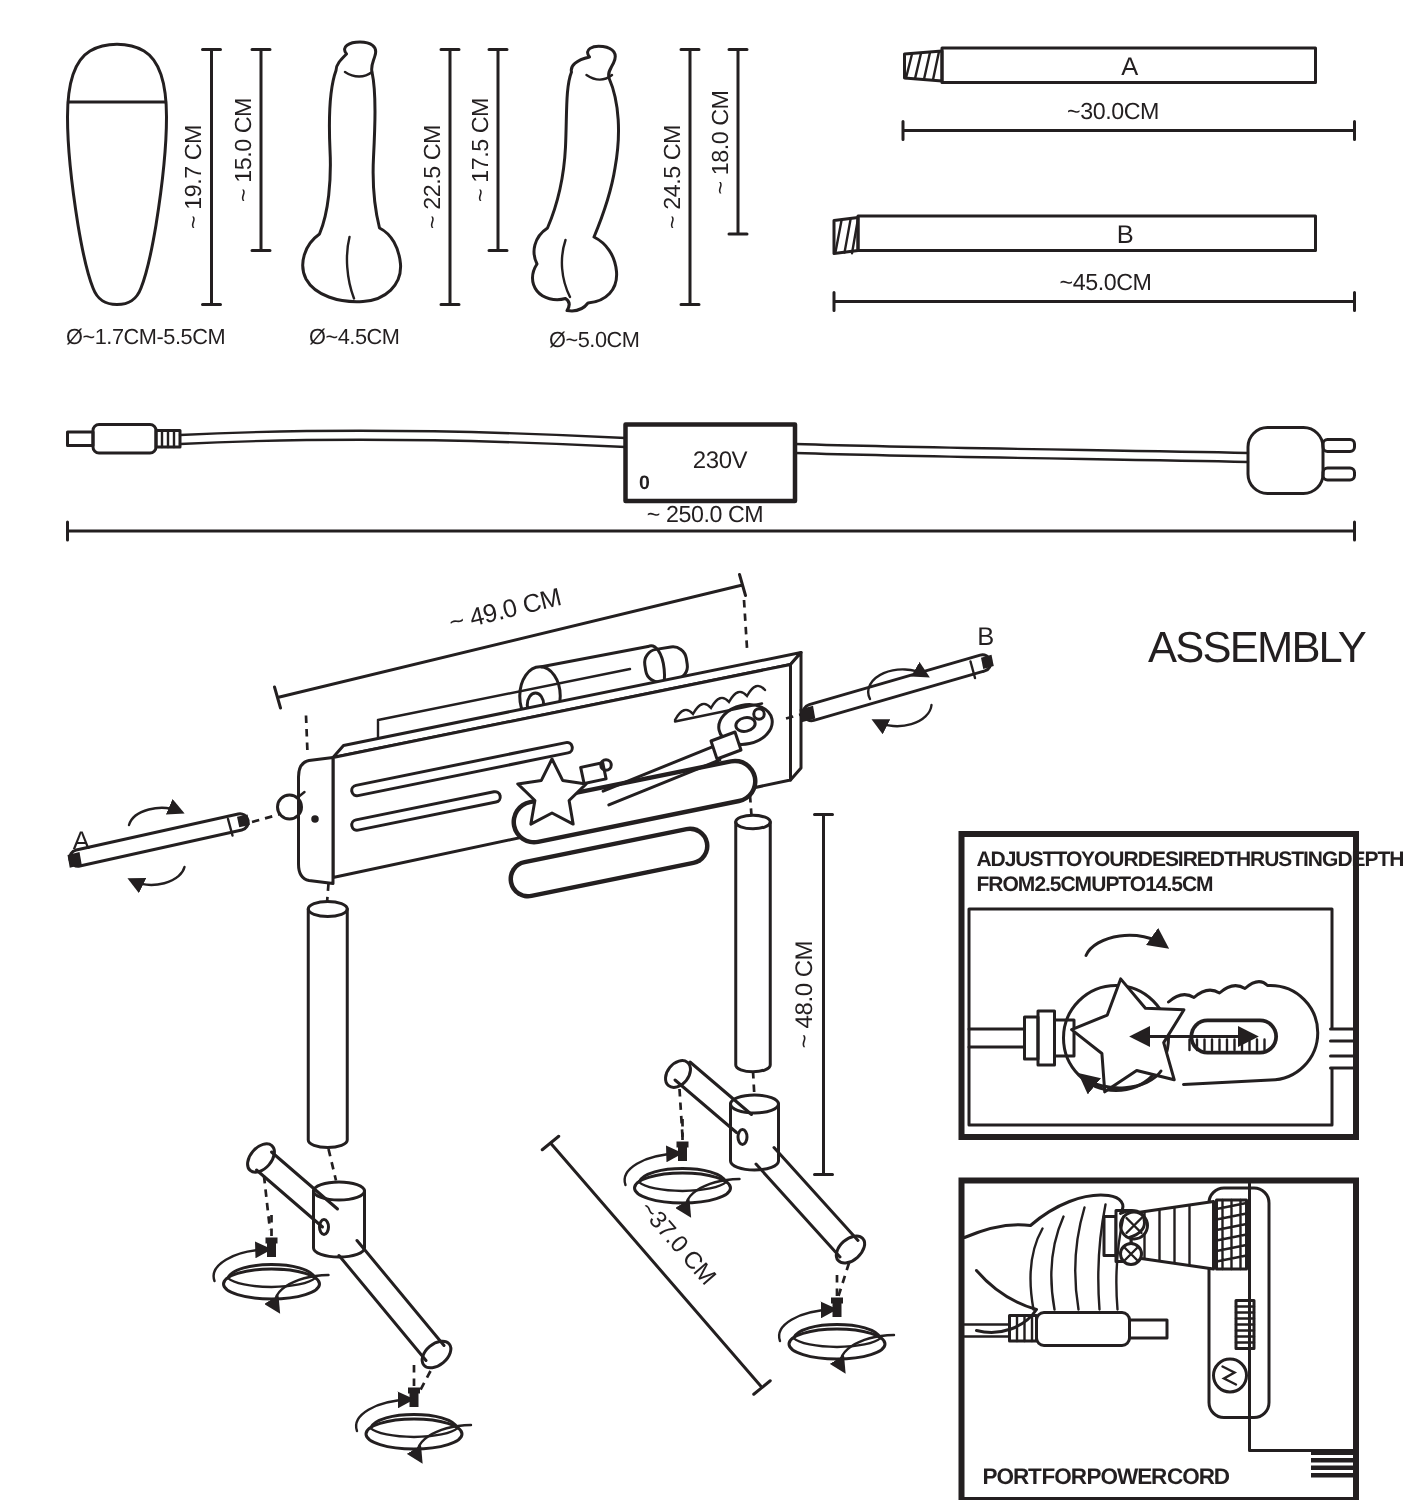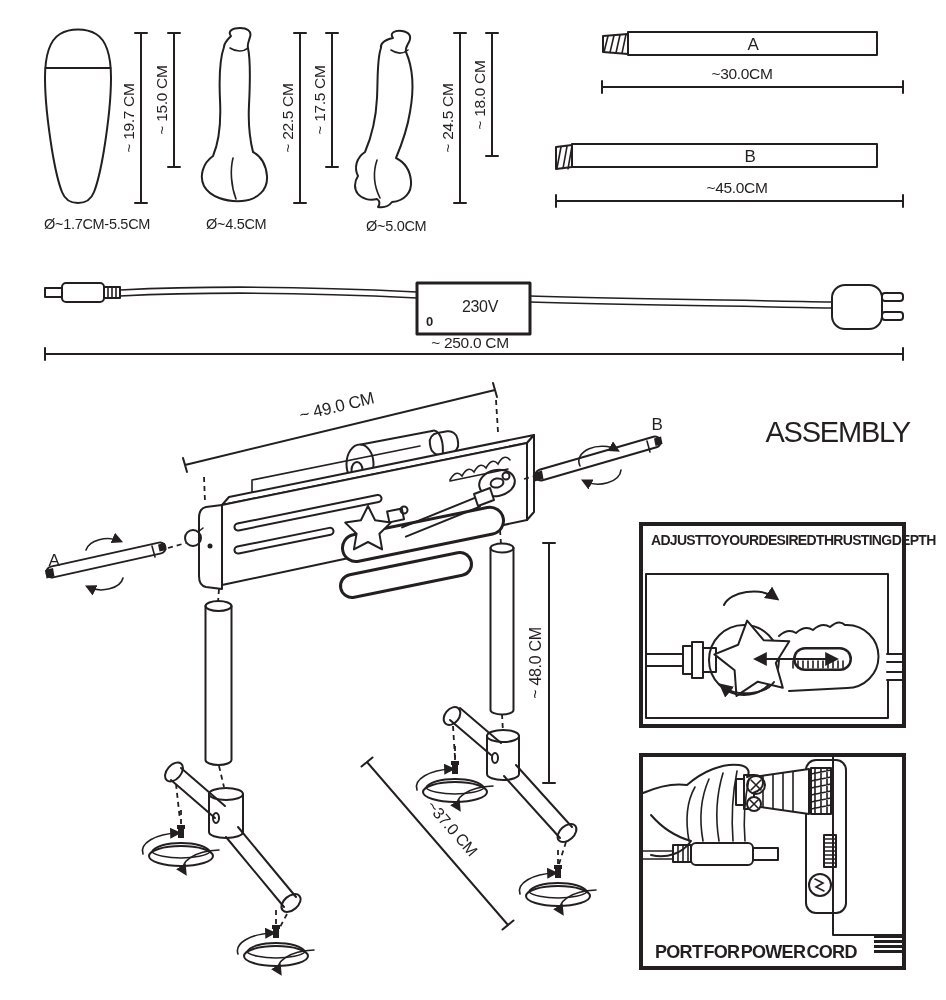--- a/index.html
+++ b/index.html
@@ -20,27 +20,27 @@
   svg .wht20{stroke:#ffffff;stroke-width:20;stroke-linecap:round;fill:none;}
   svg .blk9{stroke:#231f20;stroke-width:9;stroke-linecap:round;fill:none;}
   svg .wht5{stroke:#ffffff;stroke-width:5;stroke-linecap:round;fill:none;}
   svg .blk24{stroke:#231f20;stroke-width:24;stroke-linecap:round;fill:none;}
   svg .wht19{stroke:#ffffff;stroke-width:19;stroke-linecap:round;fill:none;}
   svg text{fill:#231f20;stroke:none;font-family:"Liberation Sans",sans-serif;letter-spacing:-0.3px;}
   .dimtext{font-size:15.5px;}
   .rodtext{font-size:17px;}
   .title-block{position:absolute;left:596px;top:417px;width:314px;text-align:right;
                font-size:29px;line-height:30px;letter-spacing:-1.2px;font-weight:400;}
-  .inset{position:absolute;background:#fff;border:4px solid #231f20;box-sizing:border-box;}
+  .inset{position:absolute;background:#fff;border:4px solid #231f20;box-sizing:border-box;margin-top:32px;}
   .inset-depth{left:639px;top:522px;width:267px;height:206px;}
   .inset-port{left:639px;top:753px;width:267px;height:217px;}
   .inset-caption{font-size:14px;font-weight:600;letter-spacing:-0.7px;word-spacing:-3px;
                  line-height:17px;white-space:nowrap;}
   .inset-depth .inset-caption{position:absolute;left:8px;top:6px;}
-  .inset-port .inset-caption{position:absolute;left:12px;bottom:5px;font-size:18px;}
+  .inset-port .inset-caption{position:absolute;left:12px;bottom:5px;font-size:15px;}
 </style>
 </head>
 <body>
 
 <div class="page">
 
   <svg style="left:0;top:0" width="946" height="262" viewBox="0 0 946 262">
 
     <g>
       <path class="ln" stroke-width="3.4" d="M 60,34 C 50,40 45,55 45,78 C 45,100 48,125 52,150 C 55,168 58,182 62,192 C 65,200 70,203 78,203 C 86,203 91,200 94,192 C 98,182 101,168 104,150 C 108,125 111,100 111,78 C 111,55 106,40 96,34 C 86,28 70,28 60,34 Z"></path>
@@ -272,20 +272,21 @@
 
     <g>
       <path class="ln" d="M367,382 L508,545 M361.5,386.5 L372.5,377.5 M502.5,549.5 L513.5,540.5"></path>
       <text font-size="16" text-anchor="middle" transform="translate(448,452) rotate(49)">~37.0 CM</text>
     </g>
   </svg>
 
   <div class="inset inset-depth">
     <div class="inset-caption">
       <div>ADJUST TO YOUR DESIRED THRUSTING DEPTH</div>
+      <div>FROM 2.5CM UP TO 14.5CM</div>
     </div>
     <svg style="left:0;top:44px" width="259" height="154" viewBox="0 0 259 154">
       <defs>
         <marker id="ahB" viewBox="0 0 10 10" refX="7" refY="5" markerWidth="7" markerHeight="7" orient="auto-start-reverse">
           <path d="M0,0 L10,5 L0,10 Z" fill="#231f20"></path>
         </marker>
       </defs>
       <rect class="ln" x="3" y="4" width="242" height="144" stroke-width="2.5"></rect>
       <rect x="243" y="84" width="16" height="26" fill="#ffffff"></rect>
       <path class="ln" d="M244,84 H259 M244,92 H259 M244,102 H259 M244,110 H259"></path>

